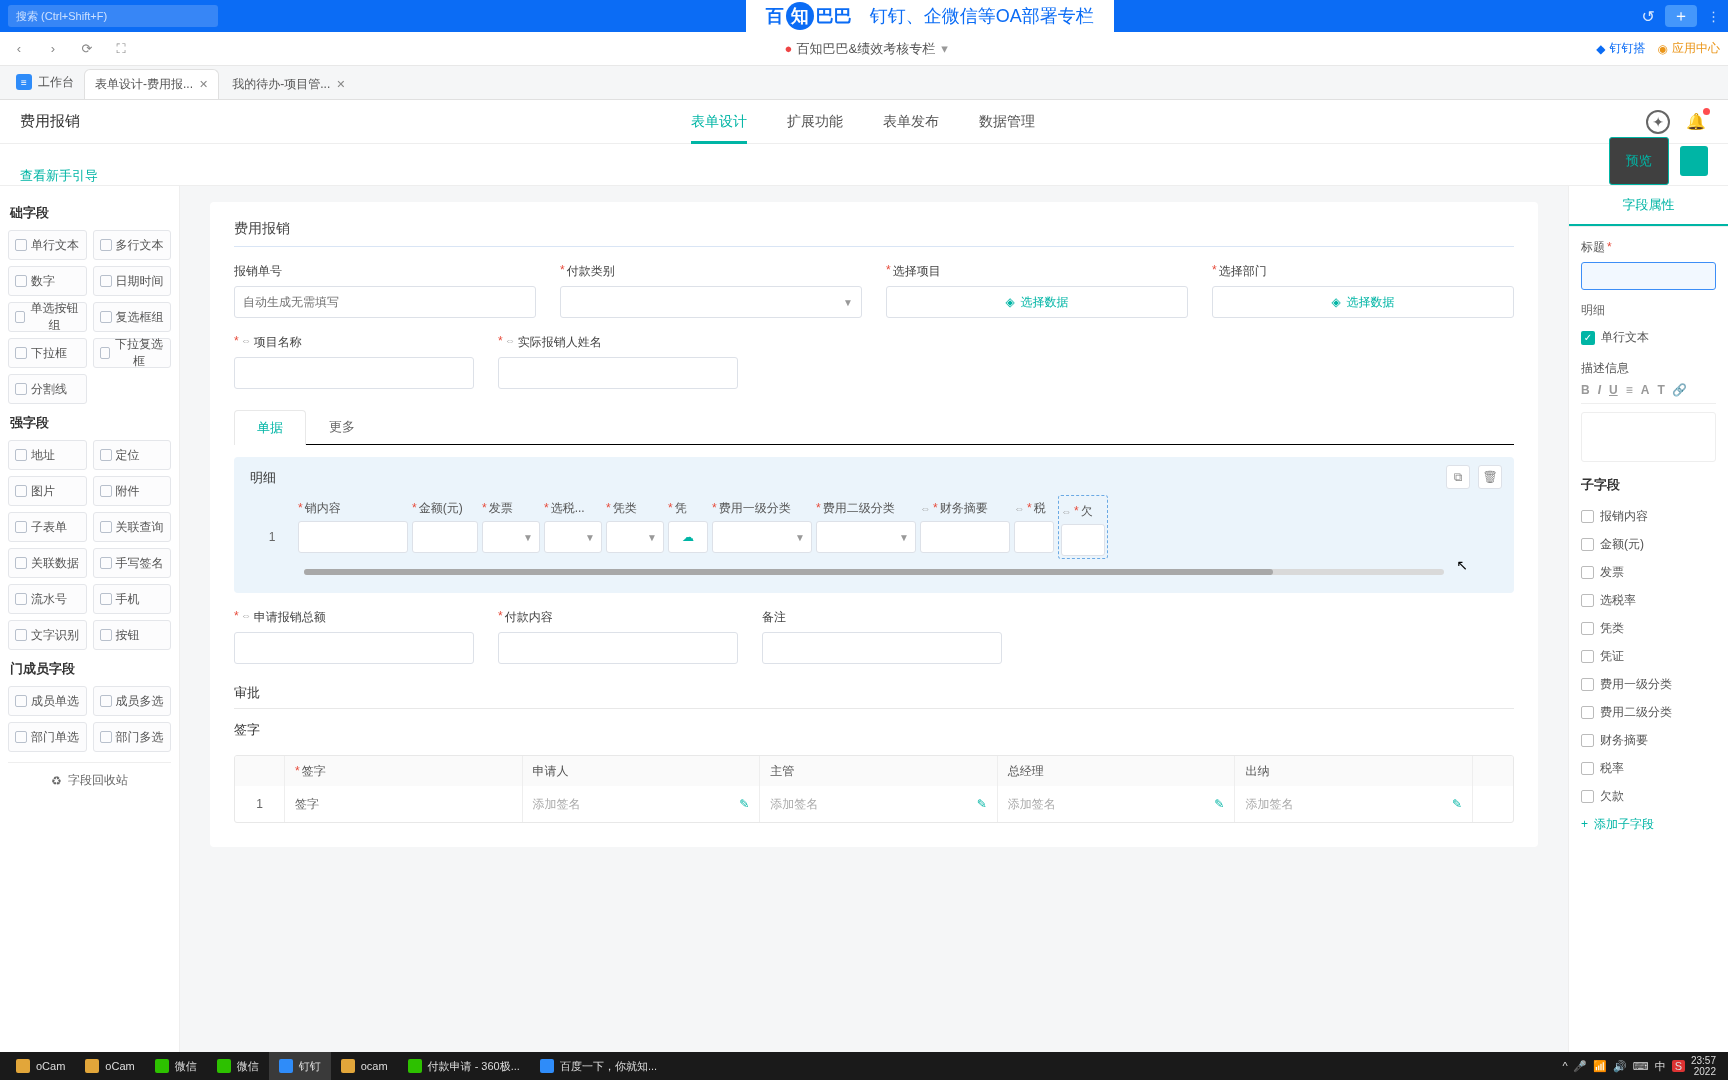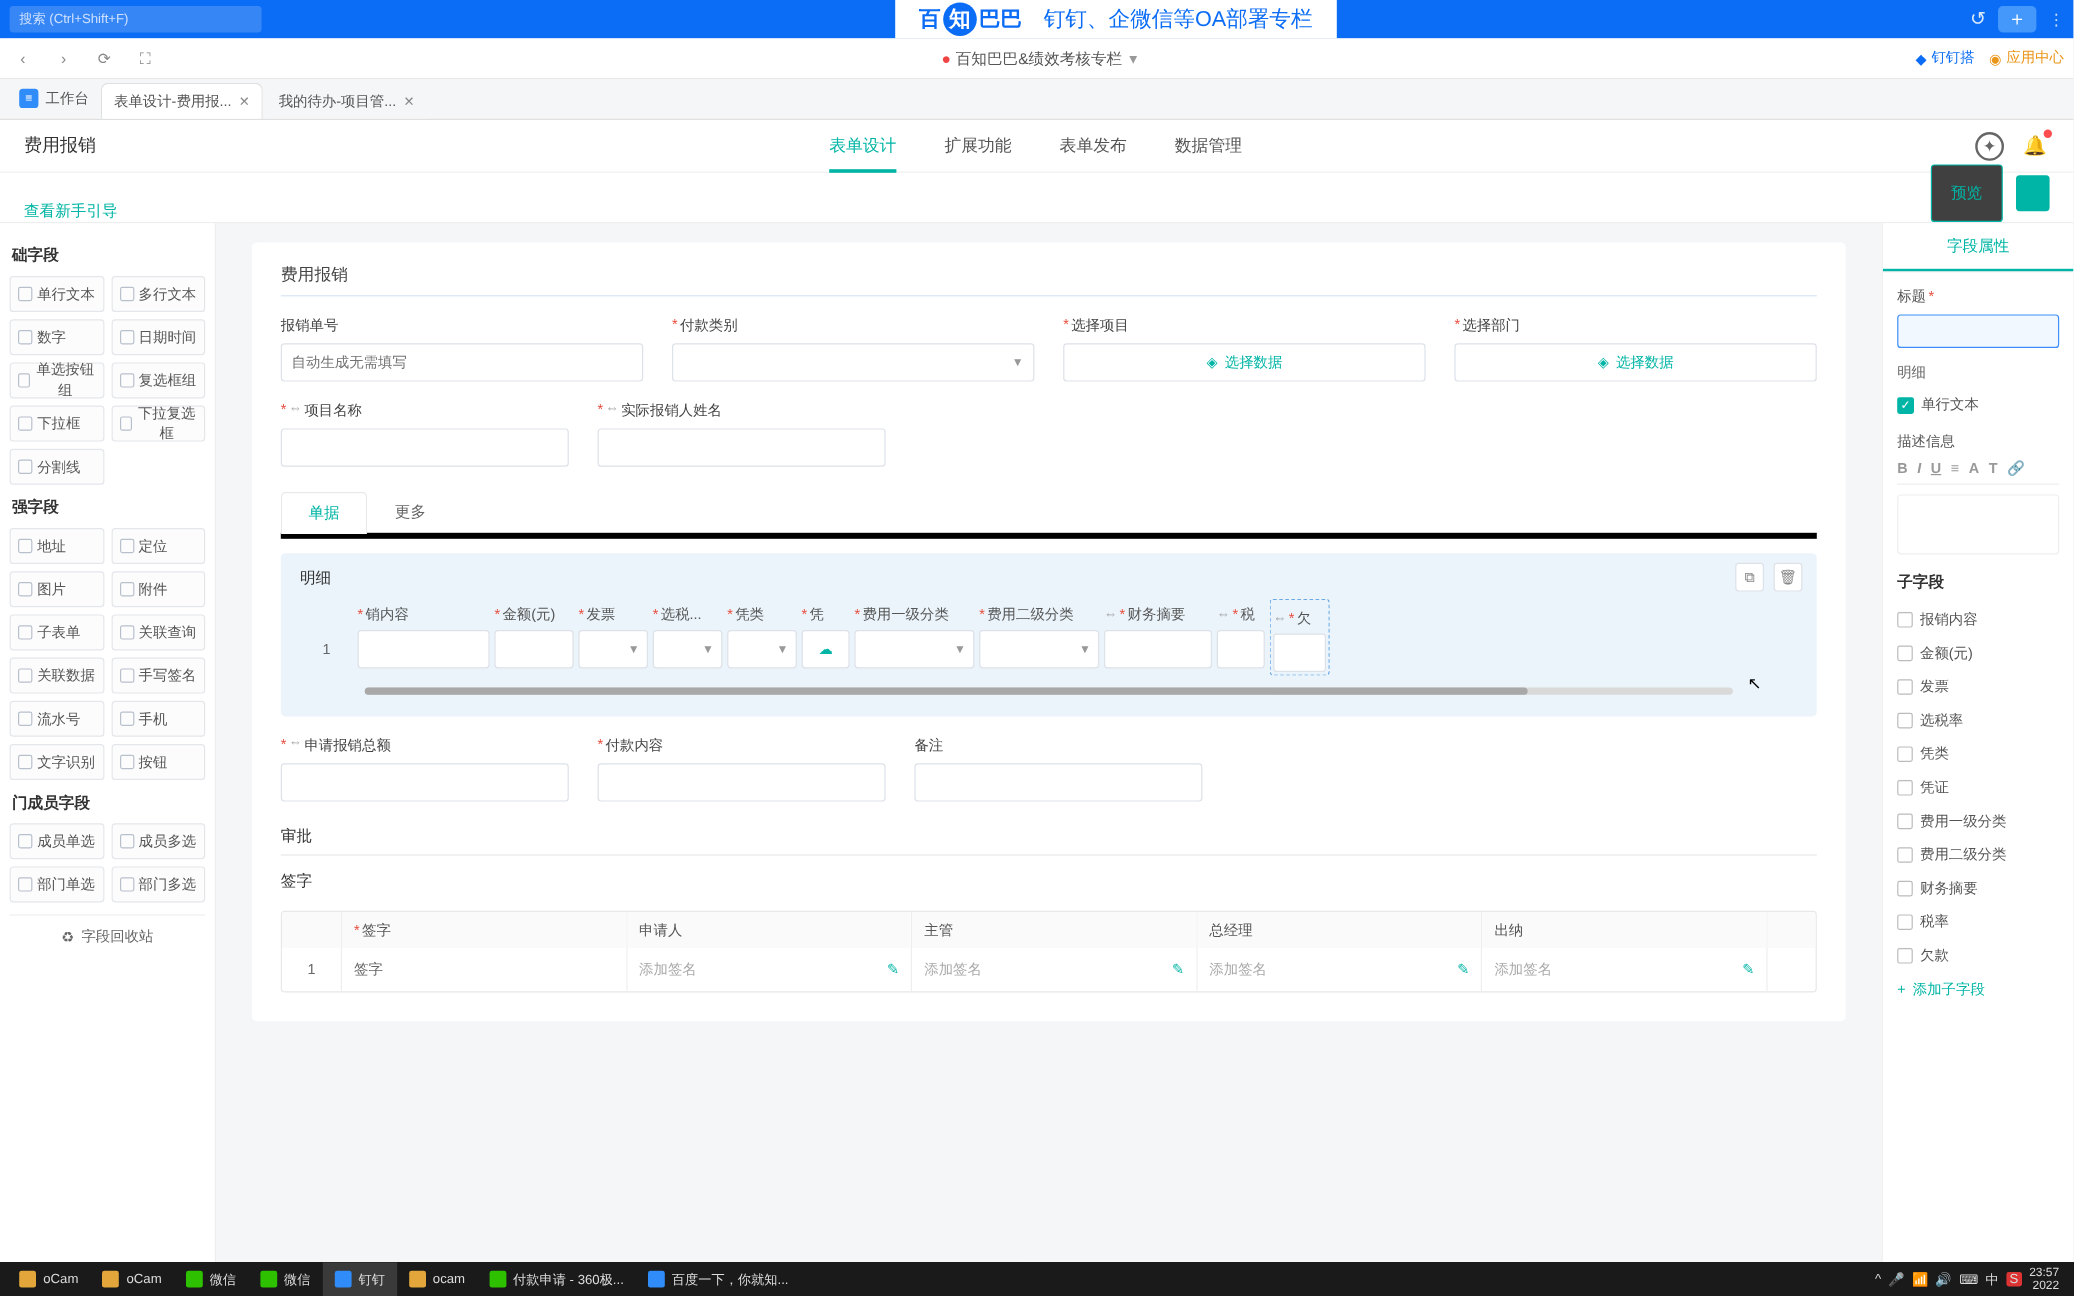--- a/index.html
+++ b/index.html
@@ -63,21 +63,21 @@
 .form-field { flex: 1; }
 .field-label { font-size: 12px; color: #444; margin-bottom: 6px; display: flex; align-items: flex-start; gap: 2px; }
 .req { color: #e74c3c; }
 .link-ico { color: #999; font-size: 11px; }
 .input { height: 32px; border: 1px solid #dde1e8; border-radius: 3px; width: 100%; padding: 0 8px; font-size: 12px; background: #fff; color: #333; display: flex; align-items: center; }
 .input.placeholder { color: #737373; }
 .input .caret { margin-left: auto; color: #999; font-size: 10px; }
 .input.picker { justify-content: center; color: #00b5a5; gap: 6px; }
 .picker-ico { color: #00b5a5; font-size: 12px; }
 
-.detail-tabs { display: flex; gap: 0; margin-top: 20px; border-bottom: 5px solid #000000; }
+.detail-tabs { display: flex; gap: 0; margin-top: 20px; border-bottom: 1px solid #000000; }
 .dtab { padding: 8px 22px; font-size: 13px; color: #666; border: 1px solid transparent; border-bottom: none; border-radius: 4px 4px 0 0; }
 .dtab.active { color: #00b5a5; border-color: #e8e8e8; background: #fff; position: relative; top: 1px; }
 
 .detail-block { background: #ebf4fb; border-radius: 4px; padding: 12px 0 18px; margin-top: 12px; position: relative; }
 .detail-title { font-size: 13px; font-weight: 500; margin: 0 16px 8px; }
 .detail-actions { position: absolute; top: 8px; right: 12px; display: flex; gap: 8px; }
 .da-btn { width: 24px; height: 24px; background: #fff; border: 1px solid #dde1e8; border-radius: 3px; display: flex; align-items: center; justify-content: center; font-size: 12px; color: #888; }
 .detail-table { display: flex; padding: 0 16px; gap: 4px; overflow-x: hidden; }
 .dt-col { min-width: 0; }
 .dt-col.idx { width: 44px; flex: none; }

